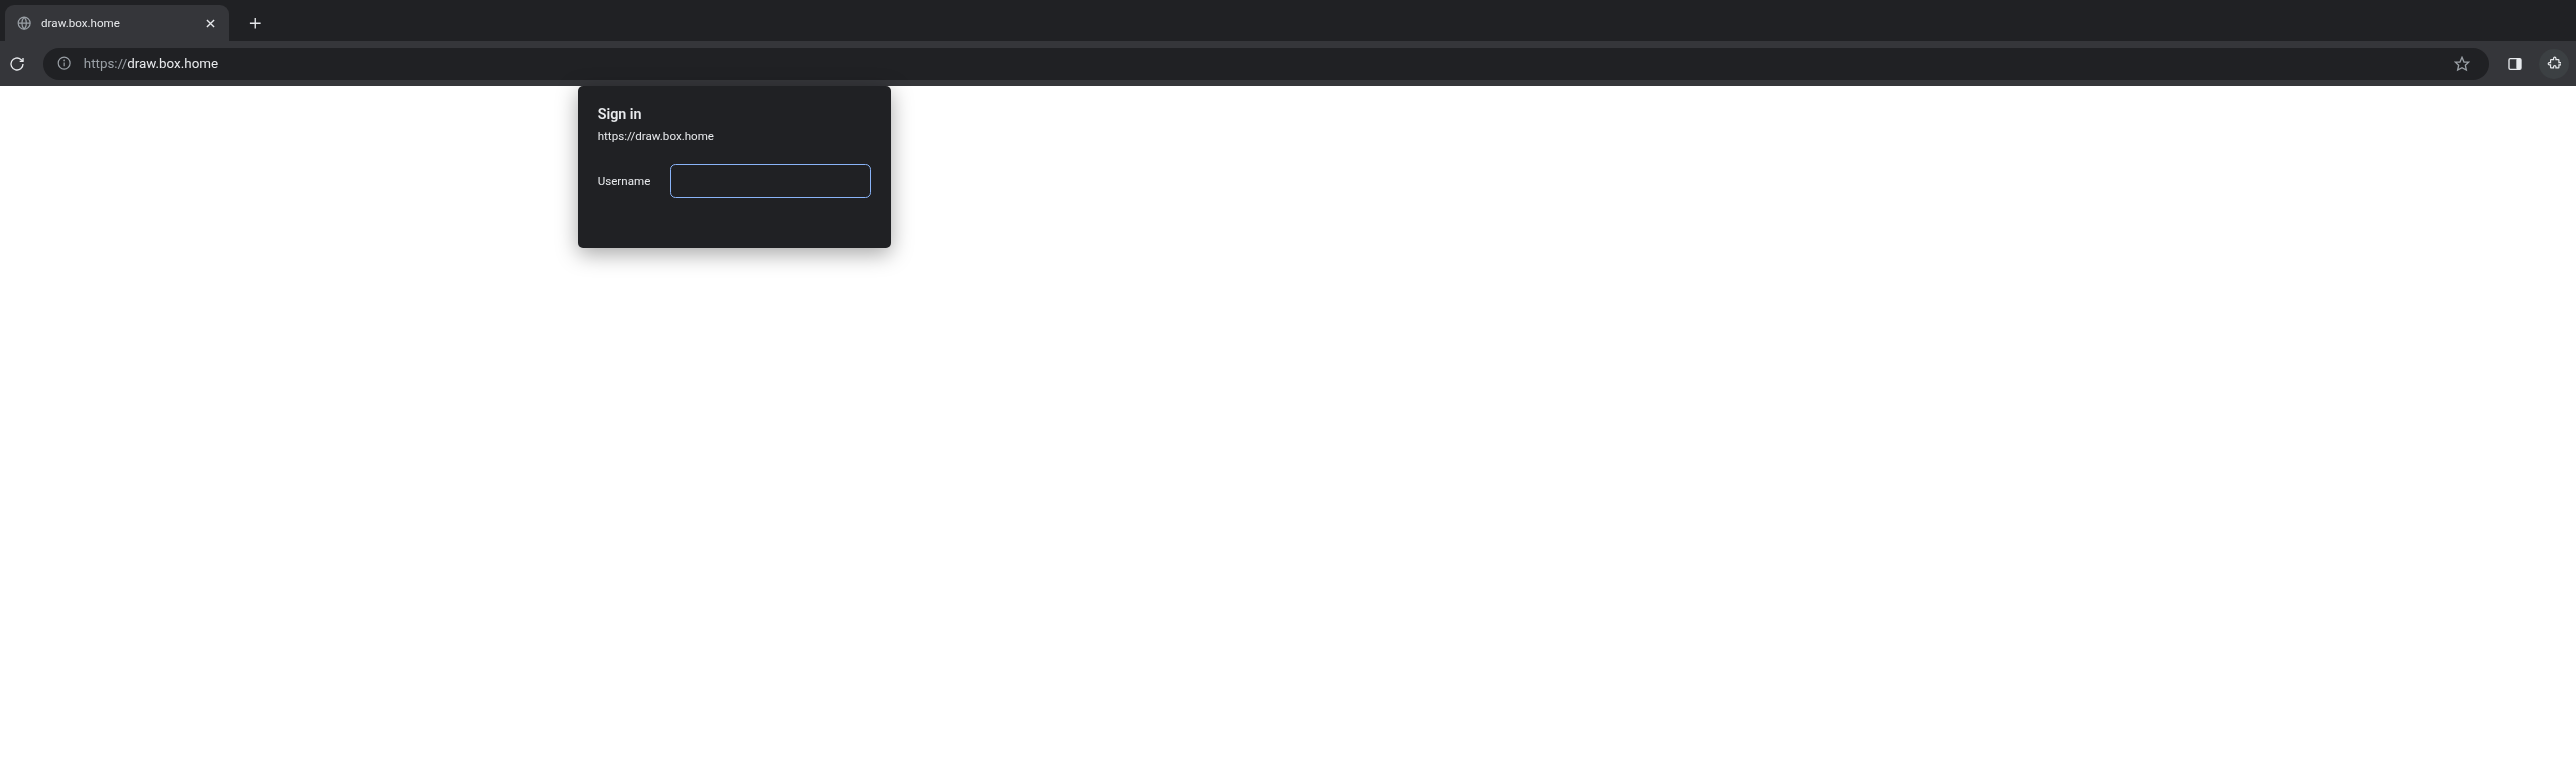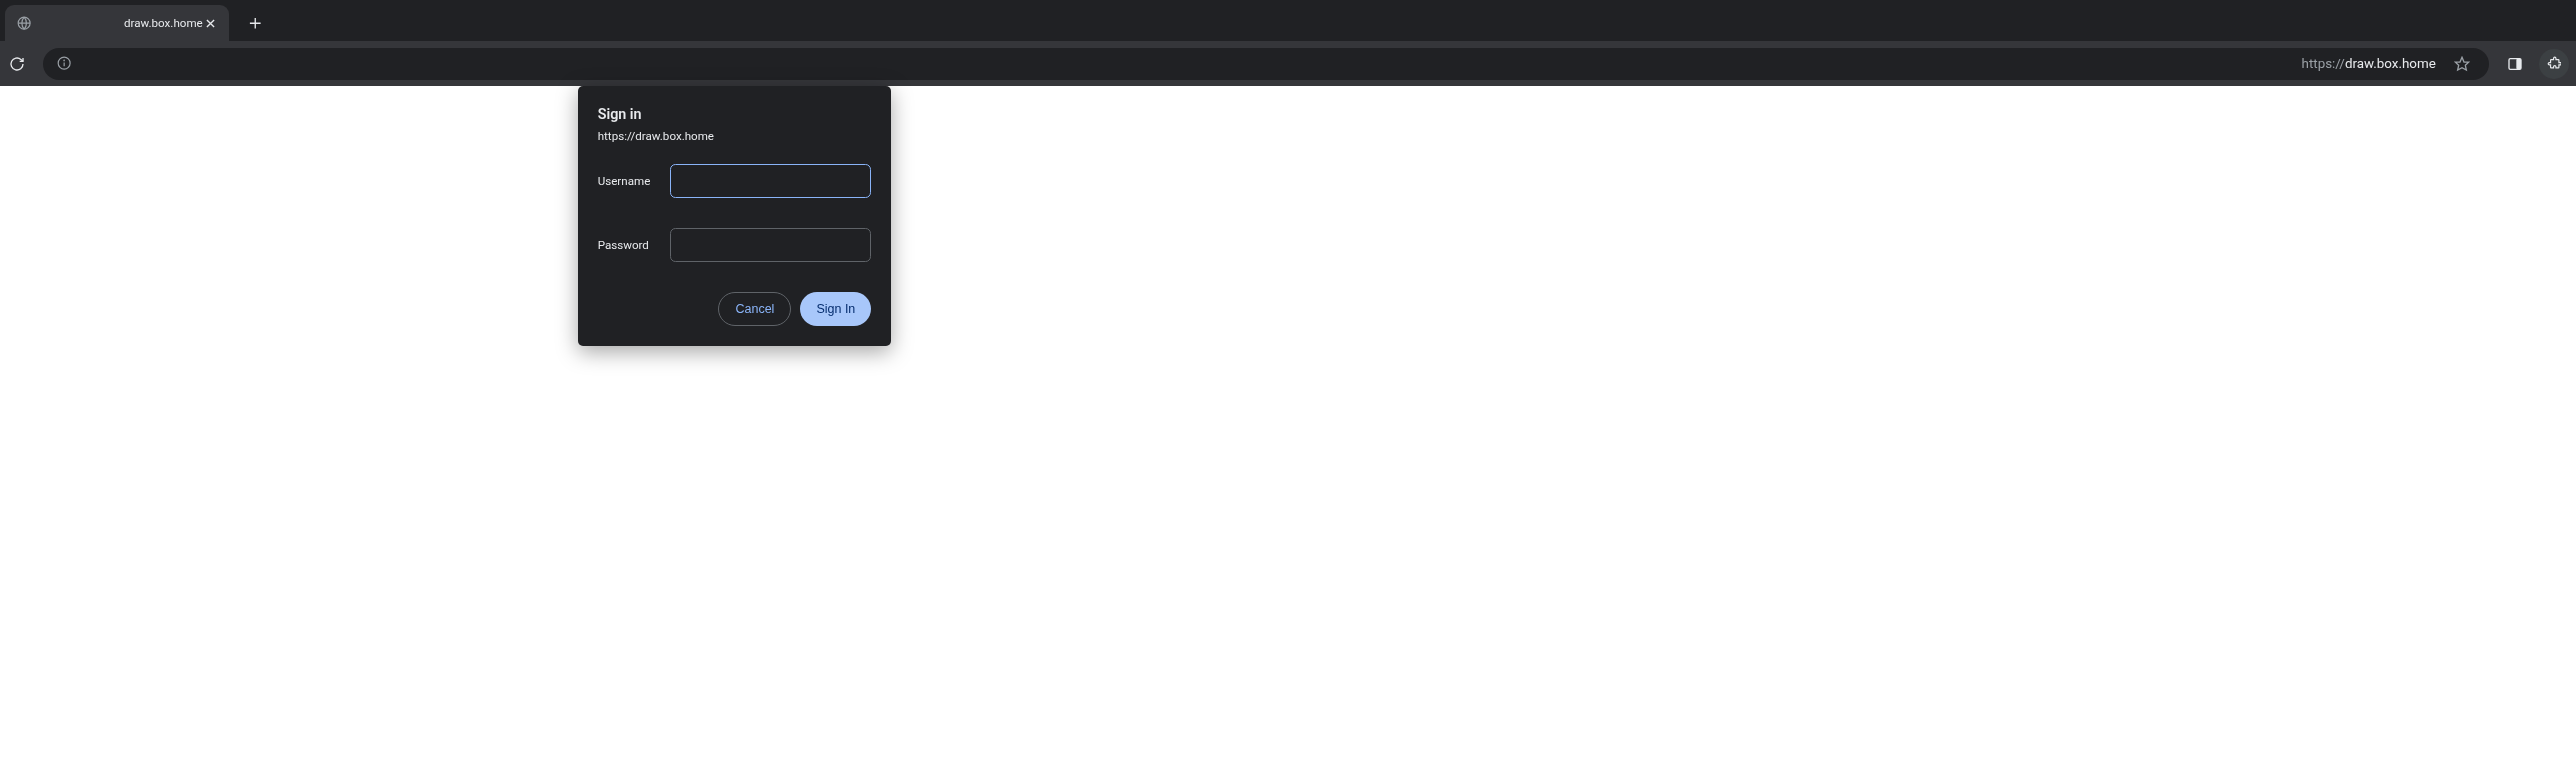--- a/index.html
+++ b/index.html
@@ -2,21 +2,20 @@
 <html style="font-size:14.3px"><head>
 <meta charset="utf-8">
 <style>
   * { box-sizing: border-box; margin: 0; padding: 0; }
   html, body { width: 100%; height: 100%; font-family: -apple-system, BlinkMacSystemFont, "Segoe UI", Roboto, sans-serif; }
   body { background: #ffffff; overflow: hidden; }
 
   .browser-chrome {
     width: 100%;
     background: #202124;
-    text-align: right;
   }
 
   .tab-strip {
     height: 41px;
     display: flex;
     align-items: flex-end;
     padding-left: 5.4px;
     background: #202124;
   }
 
@@ -288,25 +287,17 @@
 
   <div class="auth-dialog">
     <div class="auth-title">Sign in</div>
     <div class="auth-origin">https://draw.box.home</div>
 
     <div class="field-row">
       <div class="field-label">Username</div>
       <input class="field-input focused" type="text" value="" style="">
     </div>
 
-    <div class="field-row">
-      <div class="field-label">Password</div>
-      <input class="field-input" type="password" value="" style="">
-    </div>
-
-    <div class="dialog-buttons">
-      <button class="btn btn-cancel">Cancel</button>
-      <button class="btn btn-primary">Sign In</button>
-    </div>
+
   </div>
 
 </div>
 
 
 </body></html>

